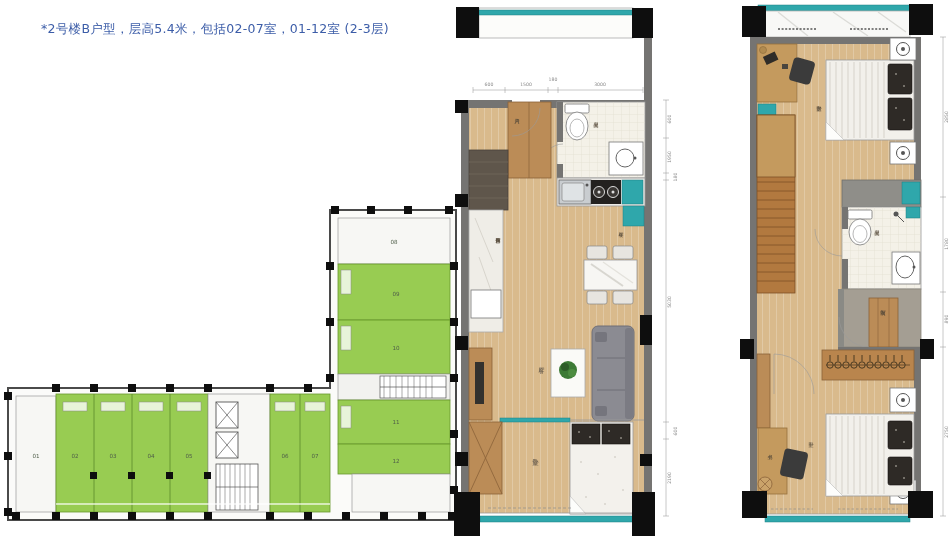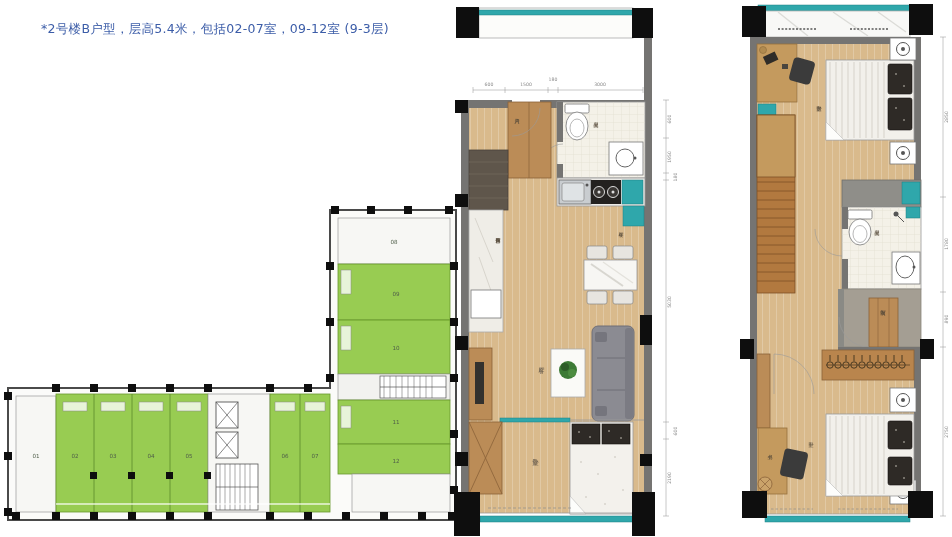--- a/index.html
+++ b/index.html
@@ -21,21 +21,21 @@
   .teal{fill:var(--teal,#2fa7ab);stroke:#1f7f82;stroke-width:.5;}
   .wht{fill:#f7f7f4;stroke:#999;stroke-width:.7;}
   .wd{fill:#bb8c57;stroke:#8a6239;stroke-width:.8;}
   .thin{stroke:#9a9a9a;stroke-width:.6;fill:none;}
   .dimln{stroke:#9a9a9a;stroke-width:.55;}
   .fixt{fill:#ffffff;stroke:#777;stroke-width:.8;}
 </style>
 </head>
 <body>
 
-<div class="title">*2号楼B户型，层高5.4米，包括02-07室，09-12室 (9-3层)</div>
+<div class="title">*2号楼B户型，层高5.4米，包括02-07室，01-12室 (2-3层)</div>
 
 <svg class="plan" style="left:4px;top:206px;" width="460" height="318" viewBox="0 0 460 318">
 
   <path d="M326,4 H452 V314 H4 V182 H326 Z" fill="#fbfbf9" stroke="#4a4a4a" stroke-width="2"></path>
 
   <g>
     <rect x="12" y="190" width="40" height="116" class="wht"></rect>
     <text class="kl" x="32" y="252">01</text>
   </g>
 

